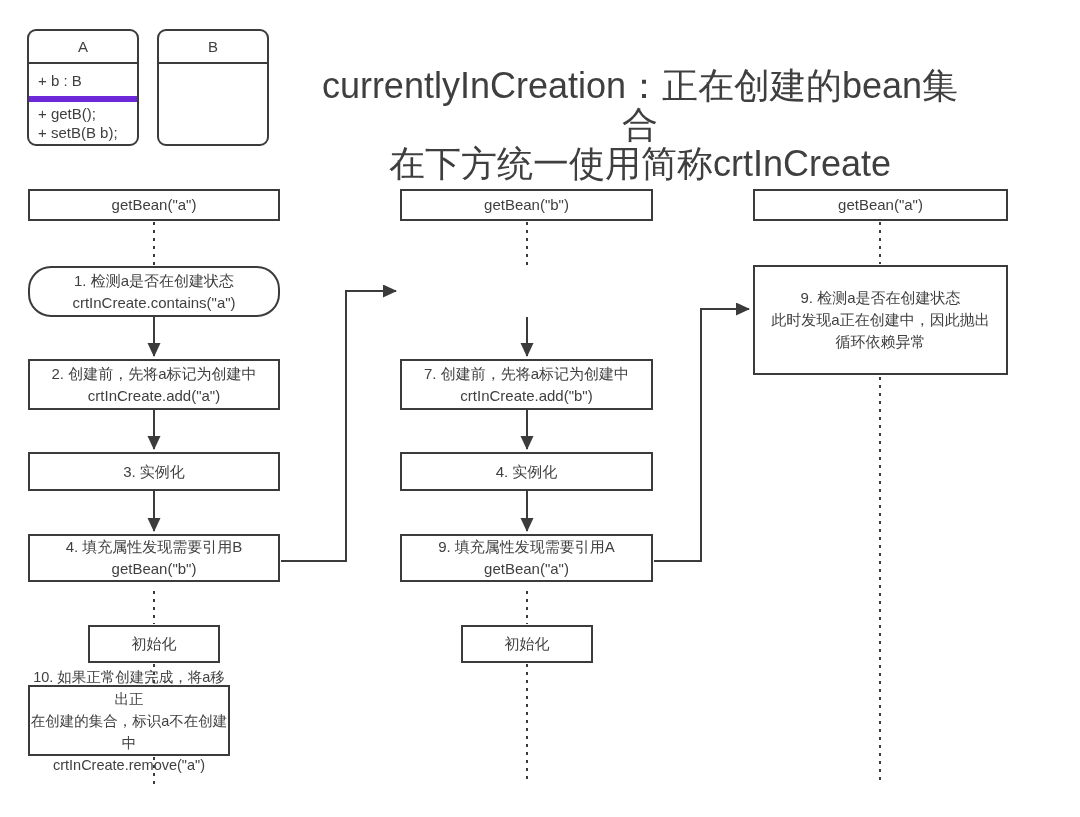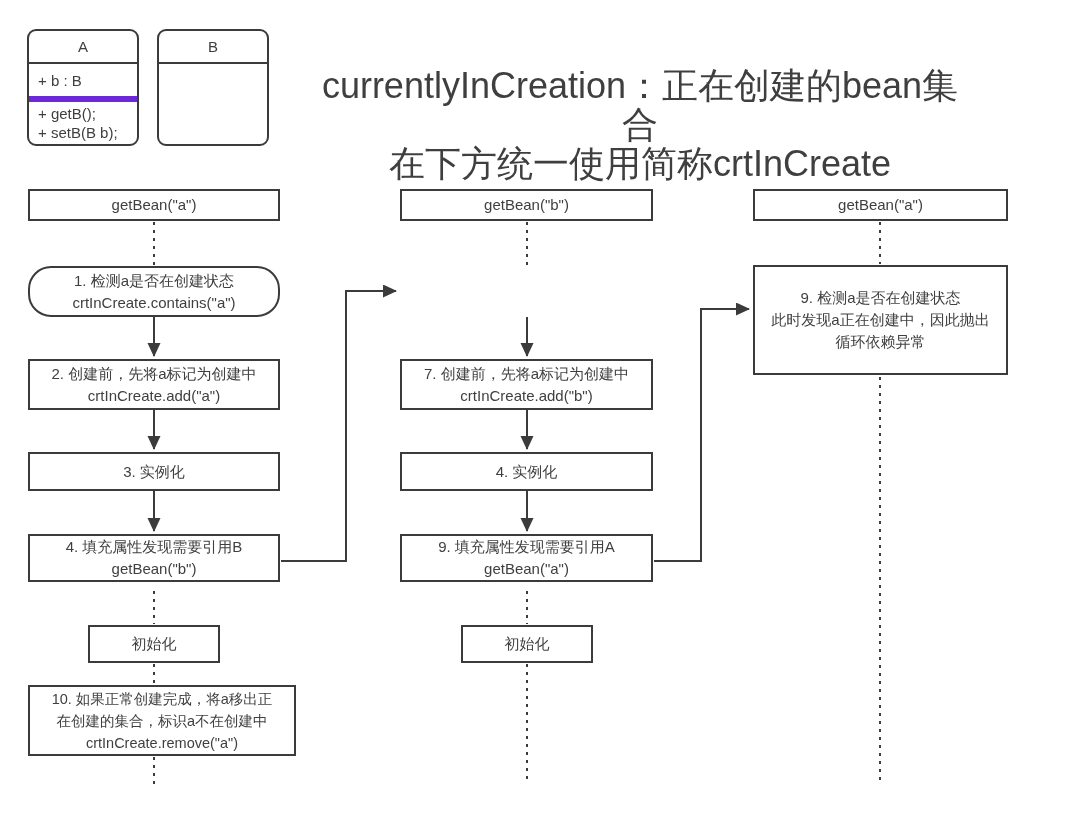--- a/index.html
+++ b/index.html
@@ -31,21 +31,21 @@
     font-size:15px;line-height:22px;white-space:pre-line;color:#3f3f3f;
   }
   .c1{left:28px;width:252px;} .c2{left:400px;width:253px;} .c3{left:753px;width:255px;}
   .r-get{top:189px;height:32px;}
   .r-s1{top:266px;height:51px;border-radius:23px;}
   .r-s2{top:359px;height:51px;}
   .r-s3{top:452px;height:39px;}
   .r-s4{top:534px;height:48px;}
   .b-init1{left:88px;width:132px;top:625px;height:38px;}
   .b-init2{left:461px;width:132px;top:625px;height:38px;}
-  .b-s10{left:28px;width:268px;top:685px;height:71px;font-size:14.5px;}
+  .b-s10{left:28px;width:202px;top:685px;height:71px;font-size:14.5px;}
   .b-s9{top:265px;height:110px;}
   
   .wires{position:absolute;left:0;top:0;pointer-events:none;}
 </style>
 </head>
 <body>
 
 <div class="canvas">
 
   <div class="uml uml-a">

